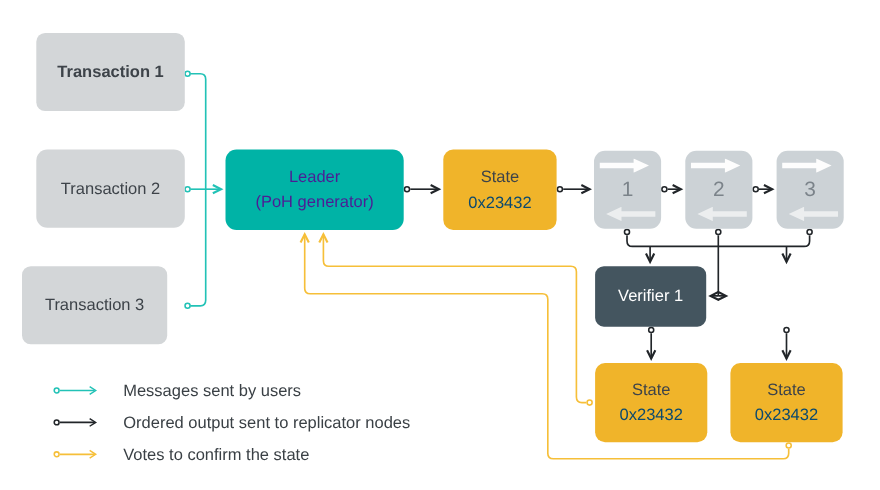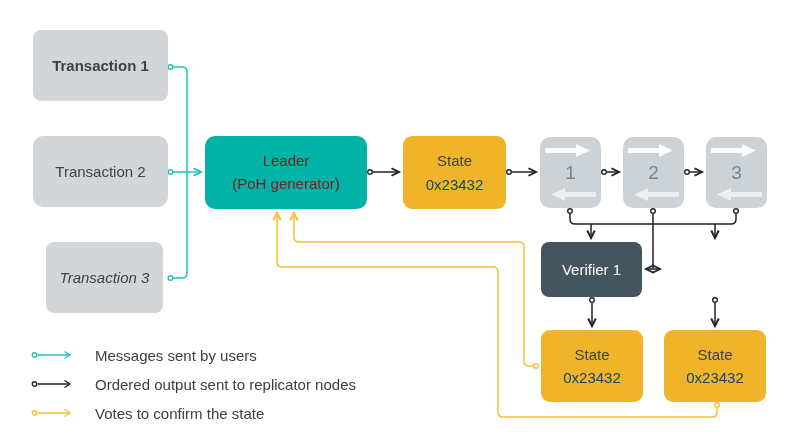--- a/index.html
+++ b/index.html
@@ -5,31 +5,31 @@
   html,body{margin:0;padding:0;background:#fff;}
   .stage{
     position:relative;width:800px;height:445px;background:#ffffff;overflow:hidden;
     font-family:"Liberation Sans","DejaVu Sans",sans-serif;
   }
   .box{
     position:absolute;display:flex;flex-direction:column;align-items:center;justify-content:center;
     text-align:center;box-sizing:border-box;
   }
   .tx{background:#d3d6d8;border-radius:8px;color:#3d4349;font-size:15px;}
-  .leader{background:#00b3a6;border-radius:10px;color:#7f1d1d;font-size:15px;line-height:1.5;}
+  .leader{background:#00b3a6;border-radius:10px;color:#4c1d95;font-size:15px;line-height:1.5;}
   .state{background:#f0b42a;border-radius:9px;font-size:15px;line-height:1.55;}
   .state .s-label{color:#3d4349;}
   .state .s-value{color:#0c4a6e;}
   .blk{background:#ccd2d6;border-radius:10px;color:#7b838a;font-size:19px;}
   .blk .blk-arrow{position:absolute;}
   .blk .blk-arrow.top{top:7px;left:5px;}
   .blk .blk-arrow.bot{bottom:7px;right:5px;}
   .verifier{background:#44555f;border-radius:8px;color:#ffffff;font-size:15px;justify-content:center;}
   .overlay{position:absolute;left:0;top:0;pointer-events:none;}
-  .legend{position:absolute;left:31px;top:346px;}
+  .legend{position:absolute;left:48px;top:346px;}
   .legend-row{display:flex;align-items:center;height:18px;margin-bottom:11px;}
   .legend-label{font-size:15px;color:#3a4045;margin-left:20px;white-space:nowrap;}
   .ln{fill:none;stroke-width:1.5;}
   .teal{stroke:#22c2b6;}
   .black{stroke:#212529;}
   .yellow{stroke:#f6bf39;}
   .dot{fill:#ffffff;stroke-width:1.4;}
 </style>
 </head>
 <body>
@@ -89,21 +89,21 @@
       <circle class="dot yellow" cx="717" cy="405" r="2.3"></circle>
     </g>
   </svg>
 
   <div class="box tx" style="left:33px;top:30px;width:135px;height:71px;font-weight:bold;">
     <span>Transaction 1</span>
   </div>
   <div class="box tx" style="left:33px;top:136px;width:135px;height:71px;border-radius:10px;">
     <span>Transaction 2</span>
   </div>
-  <div class="box tx" style="left:46px;top:242px;width:117px;height:71px;font-style:italic;">
+  <div class="box tx" style="left:20px;top:242px;width:132px;height:71px;">
     <span>Transaction 3</span>
   </div>
 
   <div class="box leader" style="left:205px;top:136px;width:162px;height:73px;">
     <span>Leader</span>
     <span>(PoH generator)</span>
   </div>
 
   <div class="box state" style="left:403px;top:136px;width:103px;height:73px;">
     <span class="s-label">State</span>

